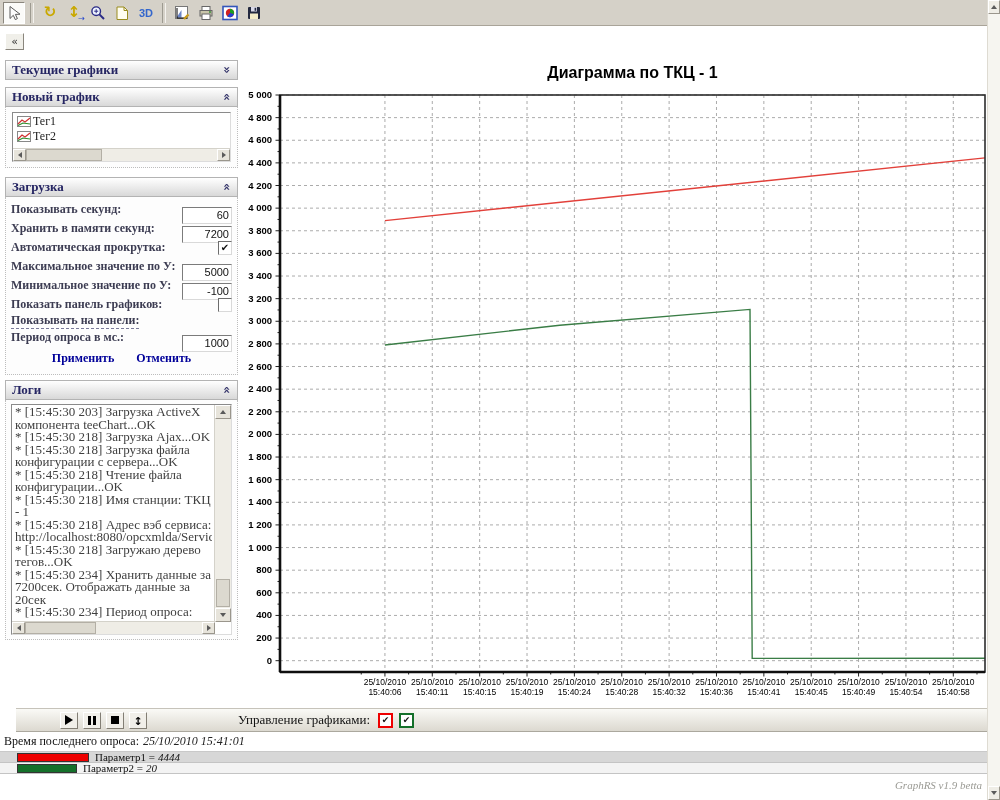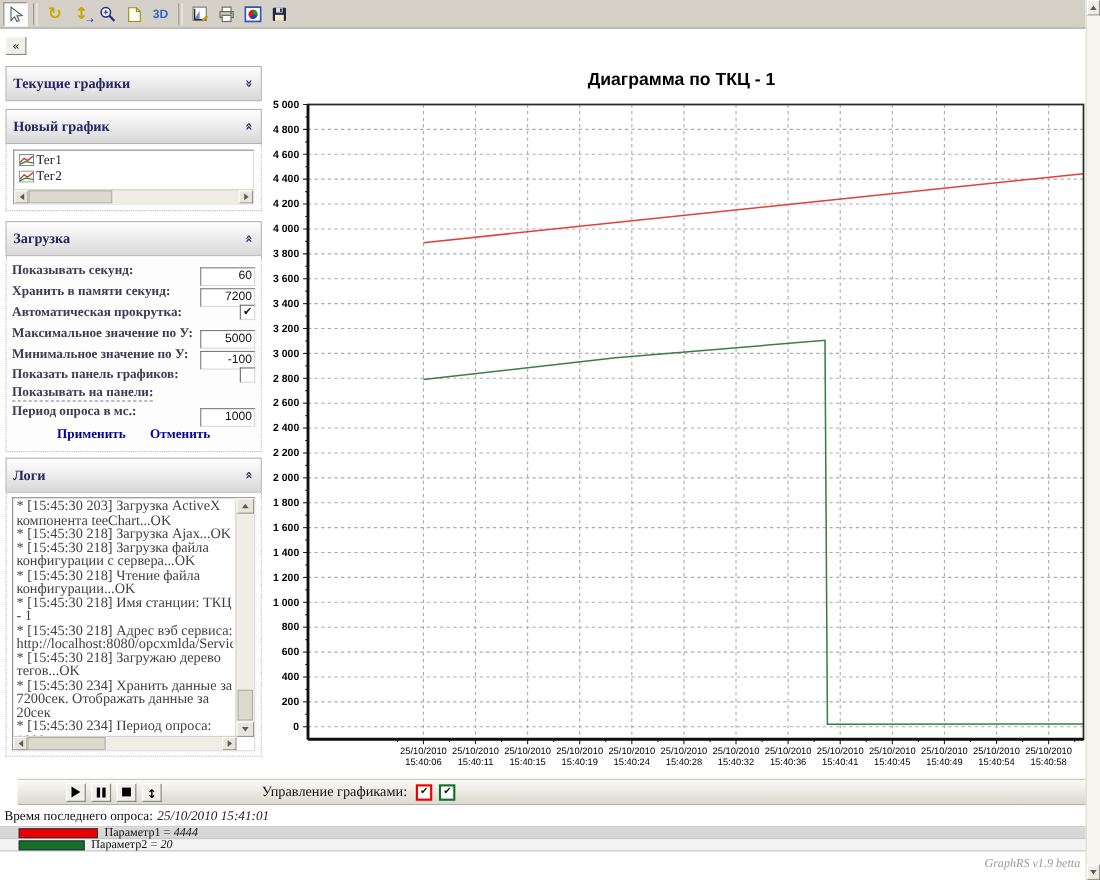--- a/index.html
+++ b/index.html
@@ -16,21 +16,21 @@
   .glyph-gold{color:#c9a800;font-weight:bold;font-size:15px;line-height:1;font-family:"DejaVu Sans",sans-serif;}
   .glyph-3d{color:#3366cc;font-weight:bold;font-size:11px;font-family:"Liberation Sans",sans-serif;}
   .mini-blue{position:absolute;color:#2244cc;font-size:8px;right:-1px;bottom:0;font-family:"DejaVu Sans",sans-serif;}
   .rel{position:relative;}
 
   
   .collapse-btn{position:absolute;left:5px;top:33px;width:19px;height:17px;font-size:11px;line-height:13px;
       background:#f0efe9;border:1px solid;border-color:#fff #8a867d #8a867d #fff;color:#333;cursor:pointer;
       font-family:"DejaVu Sans",sans-serif;padding:0;}
   .sidebar{position:absolute;left:5px;top:60px;width:233px;}
-  .panel-header{height:32px;background:linear-gradient(#ffffff,#d8d8d8);border:1px solid #b3b3b3;
+  .panel-header{height:20px;background:linear-gradient(#ffffff,#d8d8d8);border:1px solid #b3b3b3;
       display:flex;align-items:center;justify-content:space-between;padding:0 6px;box-sizing:border-box;cursor:pointer;}
   .panel-title{font-weight:bold;font-size:13px;color:#262663;}
   .chev{display:inline-block;color:#35356b;font-weight:bold;font-size:12px;transform:rotate(90deg);
         font-family:"DejaVu Sans",sans-serif;}
   .panel-body{border:1px dotted #bdbdbd;border-top:none;background:#fdfdfd;box-sizing:border-box;}
   .gap7{margin-bottom:7px;} .gap9{margin-bottom:9px;} .gap5{margin-bottom:5px;}
 
   
   .taglist-wrap{padding:5px 6px;}
   .taglist{background:#fff;border:1px solid;border-color:#8a8a8a #dcdcdc #dcdcdc #8a8a8a;height:48px;position:relative;overflow:hidden;}
@@ -72,21 +72,21 @@
            border:1px solid;border-color:#8a8a8a #dcdcdc #dcdcdc #8a8a8a;overflow:hidden;}
   .log-text{position:absolute;left:3px;top:1px;right:19px;bottom:13px;overflow:hidden;
             font-size:13px;line-height:12.5px;color:#3f3f3f;}
   .vsb{position:absolute;top:0;right:0;bottom:12px;width:16px;background:#efede6;border-left:1px solid #d4d2ca;}
   .vsb .sb-btn{width:100%;height:14px;}
   .vsb .sb-btn.bottom{position:absolute;bottom:0;}
   .vthumb{position:absolute;left:1px;right:1px;bottom:15px;height:26px;background:#dcd9cf;border:1px solid #b3afa5;}
   .log-hsb{position:absolute;left:0;right:16px;bottom:0;height:12px;background:#efede6;border-top:1px solid #d4d2ca;display:flex;}
 
   
-  .chart-title{position:absolute;left:267px;top:64px;width:705px;text-align:center;
+  .chart-title{position:absolute;left:280px;top:64px;width:705px;text-align:center;
       font-family:"Liberation Sans",sans-serif;font-size:16px;font-weight:bold;color:#000;}
   #plot{position:absolute;left:240px;top:88px;width:760px;height:618px;}
   #plot .grid{stroke:#ababab;stroke-width:1;stroke-dasharray:3 3;}
   #plot .tick{stroke:#222;stroke-width:1;}
   #plot .ylab{font:bold 9.5px "Liberation Sans",sans-serif;fill:#000;text-anchor:end;}
   #plot .xlab{font:8.5px "Liberation Sans",sans-serif;fill:#000;}
   #plot .plotborder{fill:none;stroke:#2c2c2c;stroke-width:1.6;}
   #plot .axis{stroke:#0f0f0f;stroke-width:2.6;}
 
   

